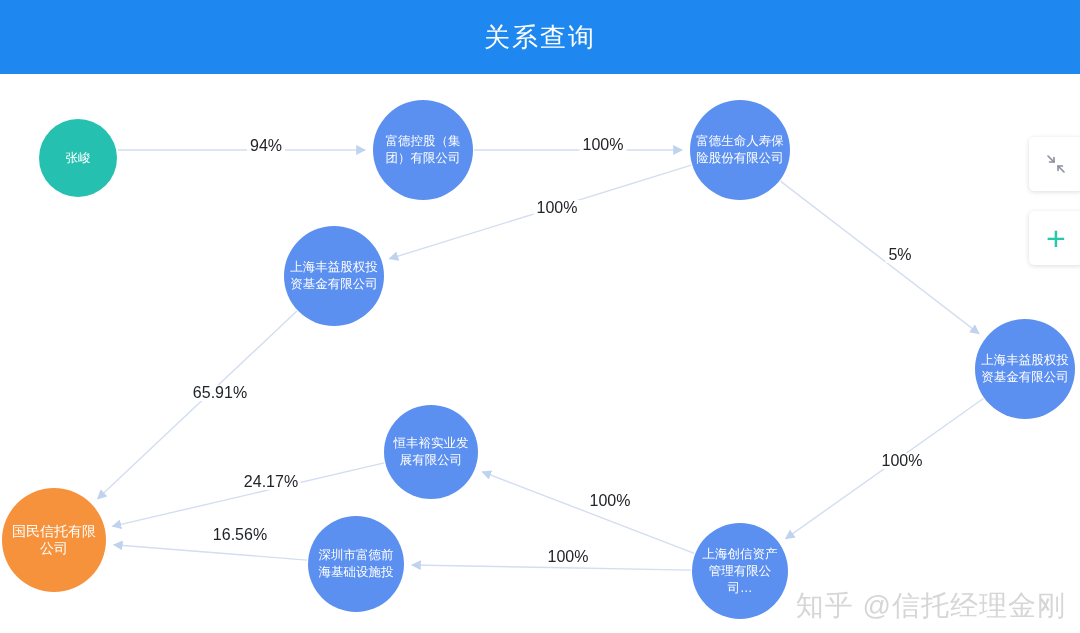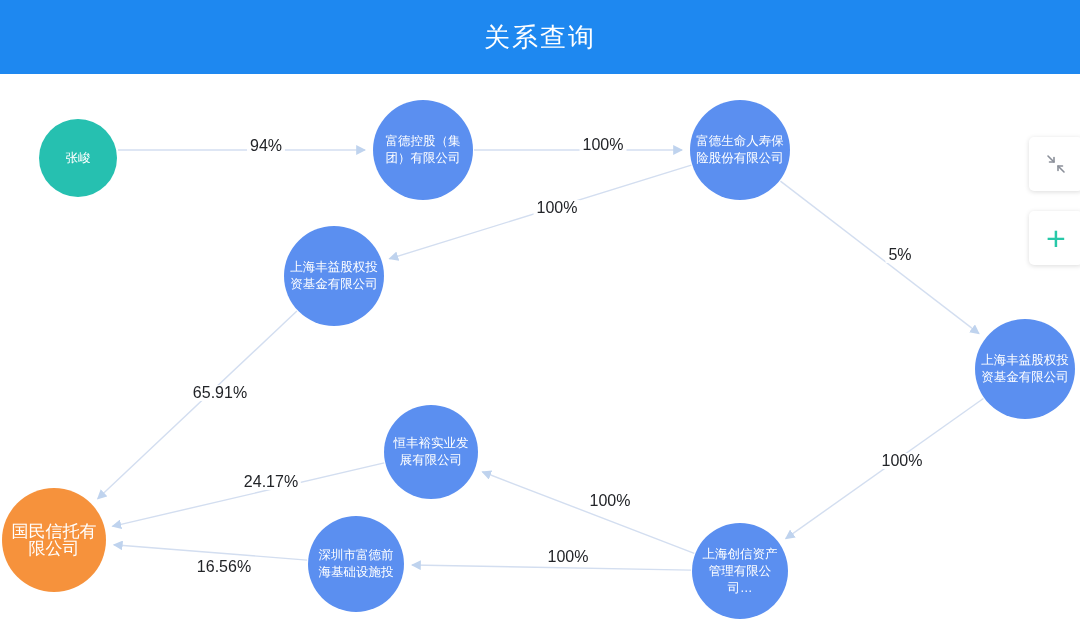--- a/index.html
+++ b/index.html
@@ -82,21 +82,21 @@
   .node-label {
     font-size: 12.5px;
     line-height: 17px;
     padding: 0 6px;
     word-break: break-all;
     color: #ffffff;
   }
   .node.person { background: #26C0B0; }
   .node.company { background: #5B8FF0; }
   .node.target  { background: #F6923C; }
-  .node.target .node-label { font-size: 17px; }
+  .node.target .node-label { font-size: 14px; }
   
   .ctrl-btn {
     position: absolute;
     width: 54px;
     height: 54px;
     background: #ffffff;
     border-radius: 5px;
     box-shadow: 0 1px 5px rgba(0,0,0,0.14);
     display: flex;
     align-items: center;
@@ -182,21 +182,21 @@
           <span class="node-label">上海创信资产管理有限公司…</span>
         </div>
       </div>
     <div id="edge-labels-layer">
         <div class="edge-label" style="left: 266px; top: 72px;">94%</div>
         <div class="edge-label" style="left: 603px; top: 71px;">100%</div>
         <div class="edge-label" style="left: 557px; top: 134px;">100%</div>
         <div class="edge-label" style="left: 900px; top: 181px;">5%</div>
         <div class="edge-label" style="left: 220px; top: 319px;">65.91%</div>
         <div class="edge-label" style="left: 271px; top: 408px;">24.17%</div>
-        <div class="edge-label" style="left: 224px; top: 461px; margin-top: 32px;">16.56%</div>
+        <div class="edge-label" style="left: 240px; top: 461px;">16.56%</div>
         <div class="edge-label" style="left: 610px; top: 427px;">100%</div>
         <div class="edge-label" style="left: 568px; top: 483px;">100%</div>
         <div class="edge-label" style="left: 902px; top: 387px;">100%</div>
       </div>
   </div>
 
   <div class="ctrl-btn" id="btn-fit">
     <svg width="24" height="24" viewBox="0 0 24 24">
       <g stroke="#8A8F99" stroke-width="1.6" fill="none" stroke-linecap="round" stroke-linejoin="round">
         <path d="M4 4 L10 10"></path>
@@ -204,14 +204,15 @@
         <path d="M20 20 L14 14"></path>
         <path d="M14 18.5 L14 14 L18.5 14"></path>
       </g>
     </svg>
   </div>
 
   <div class="ctrl-btn" id="btn-zoom-in">
     <span class="plus-icon">+</span>
   </div>
 
+  <div id="watermark">知乎 @信托经理金刚</div>
 
 </div>
 
 </body></html>

